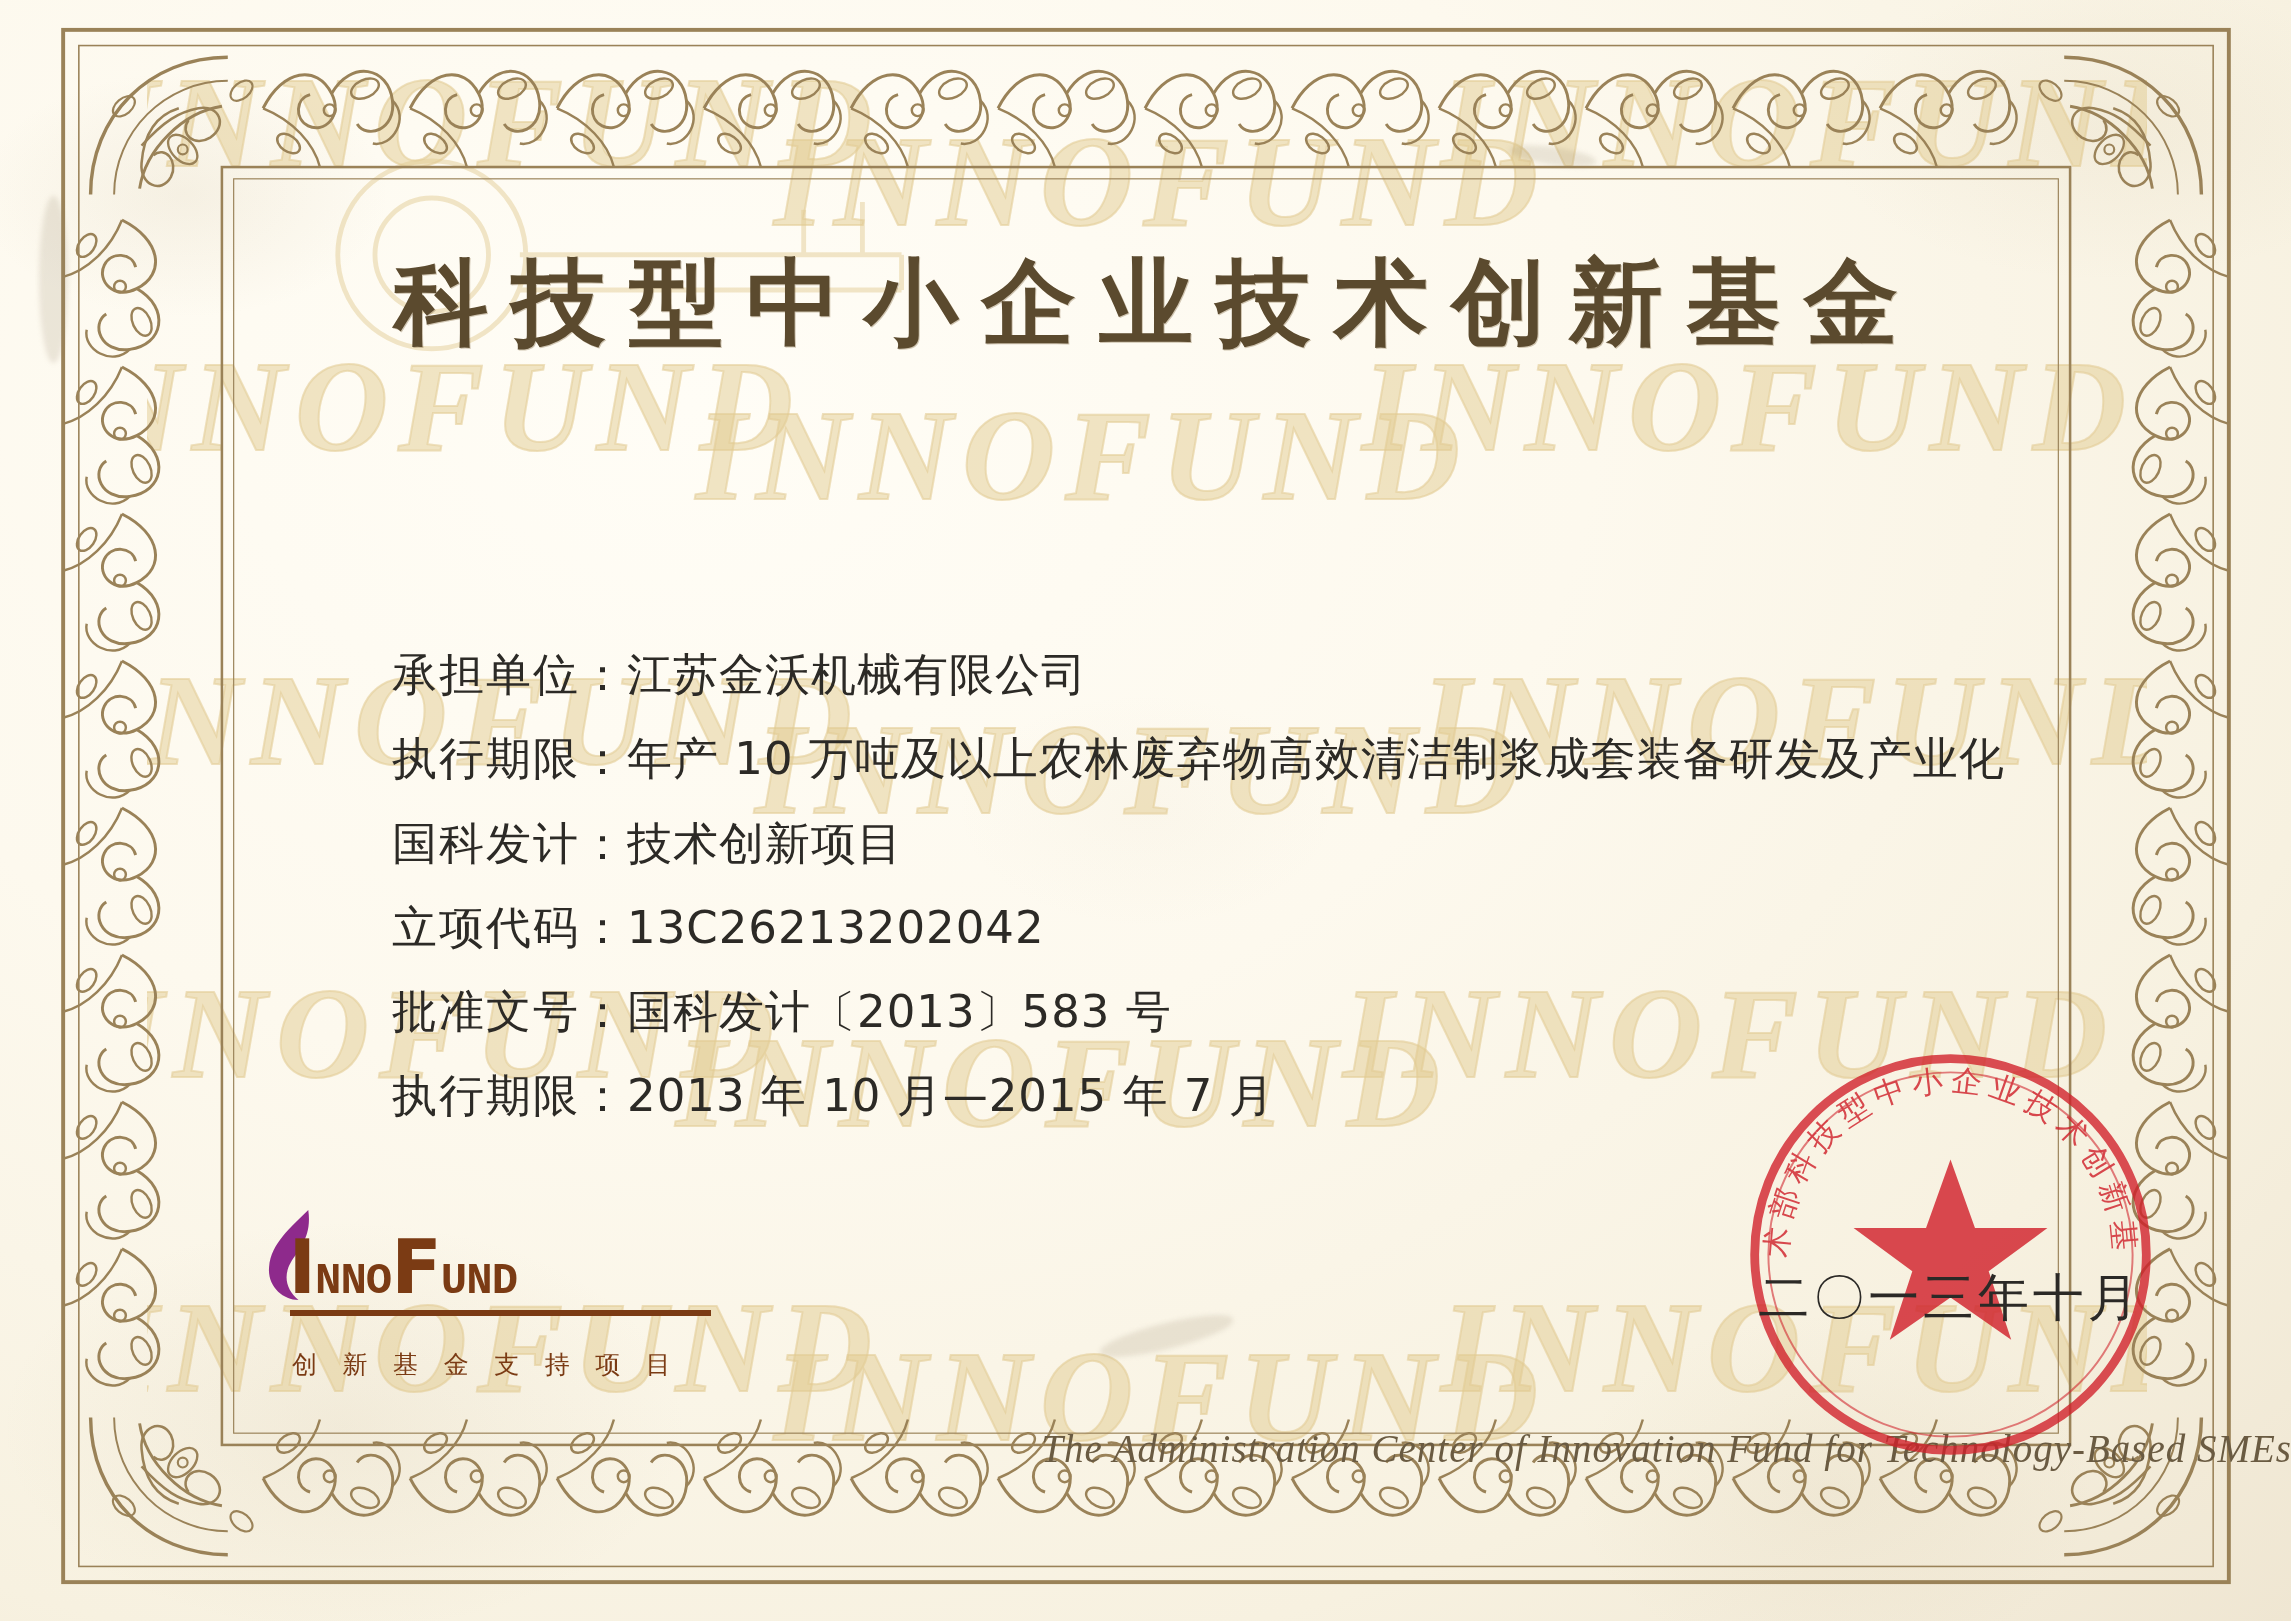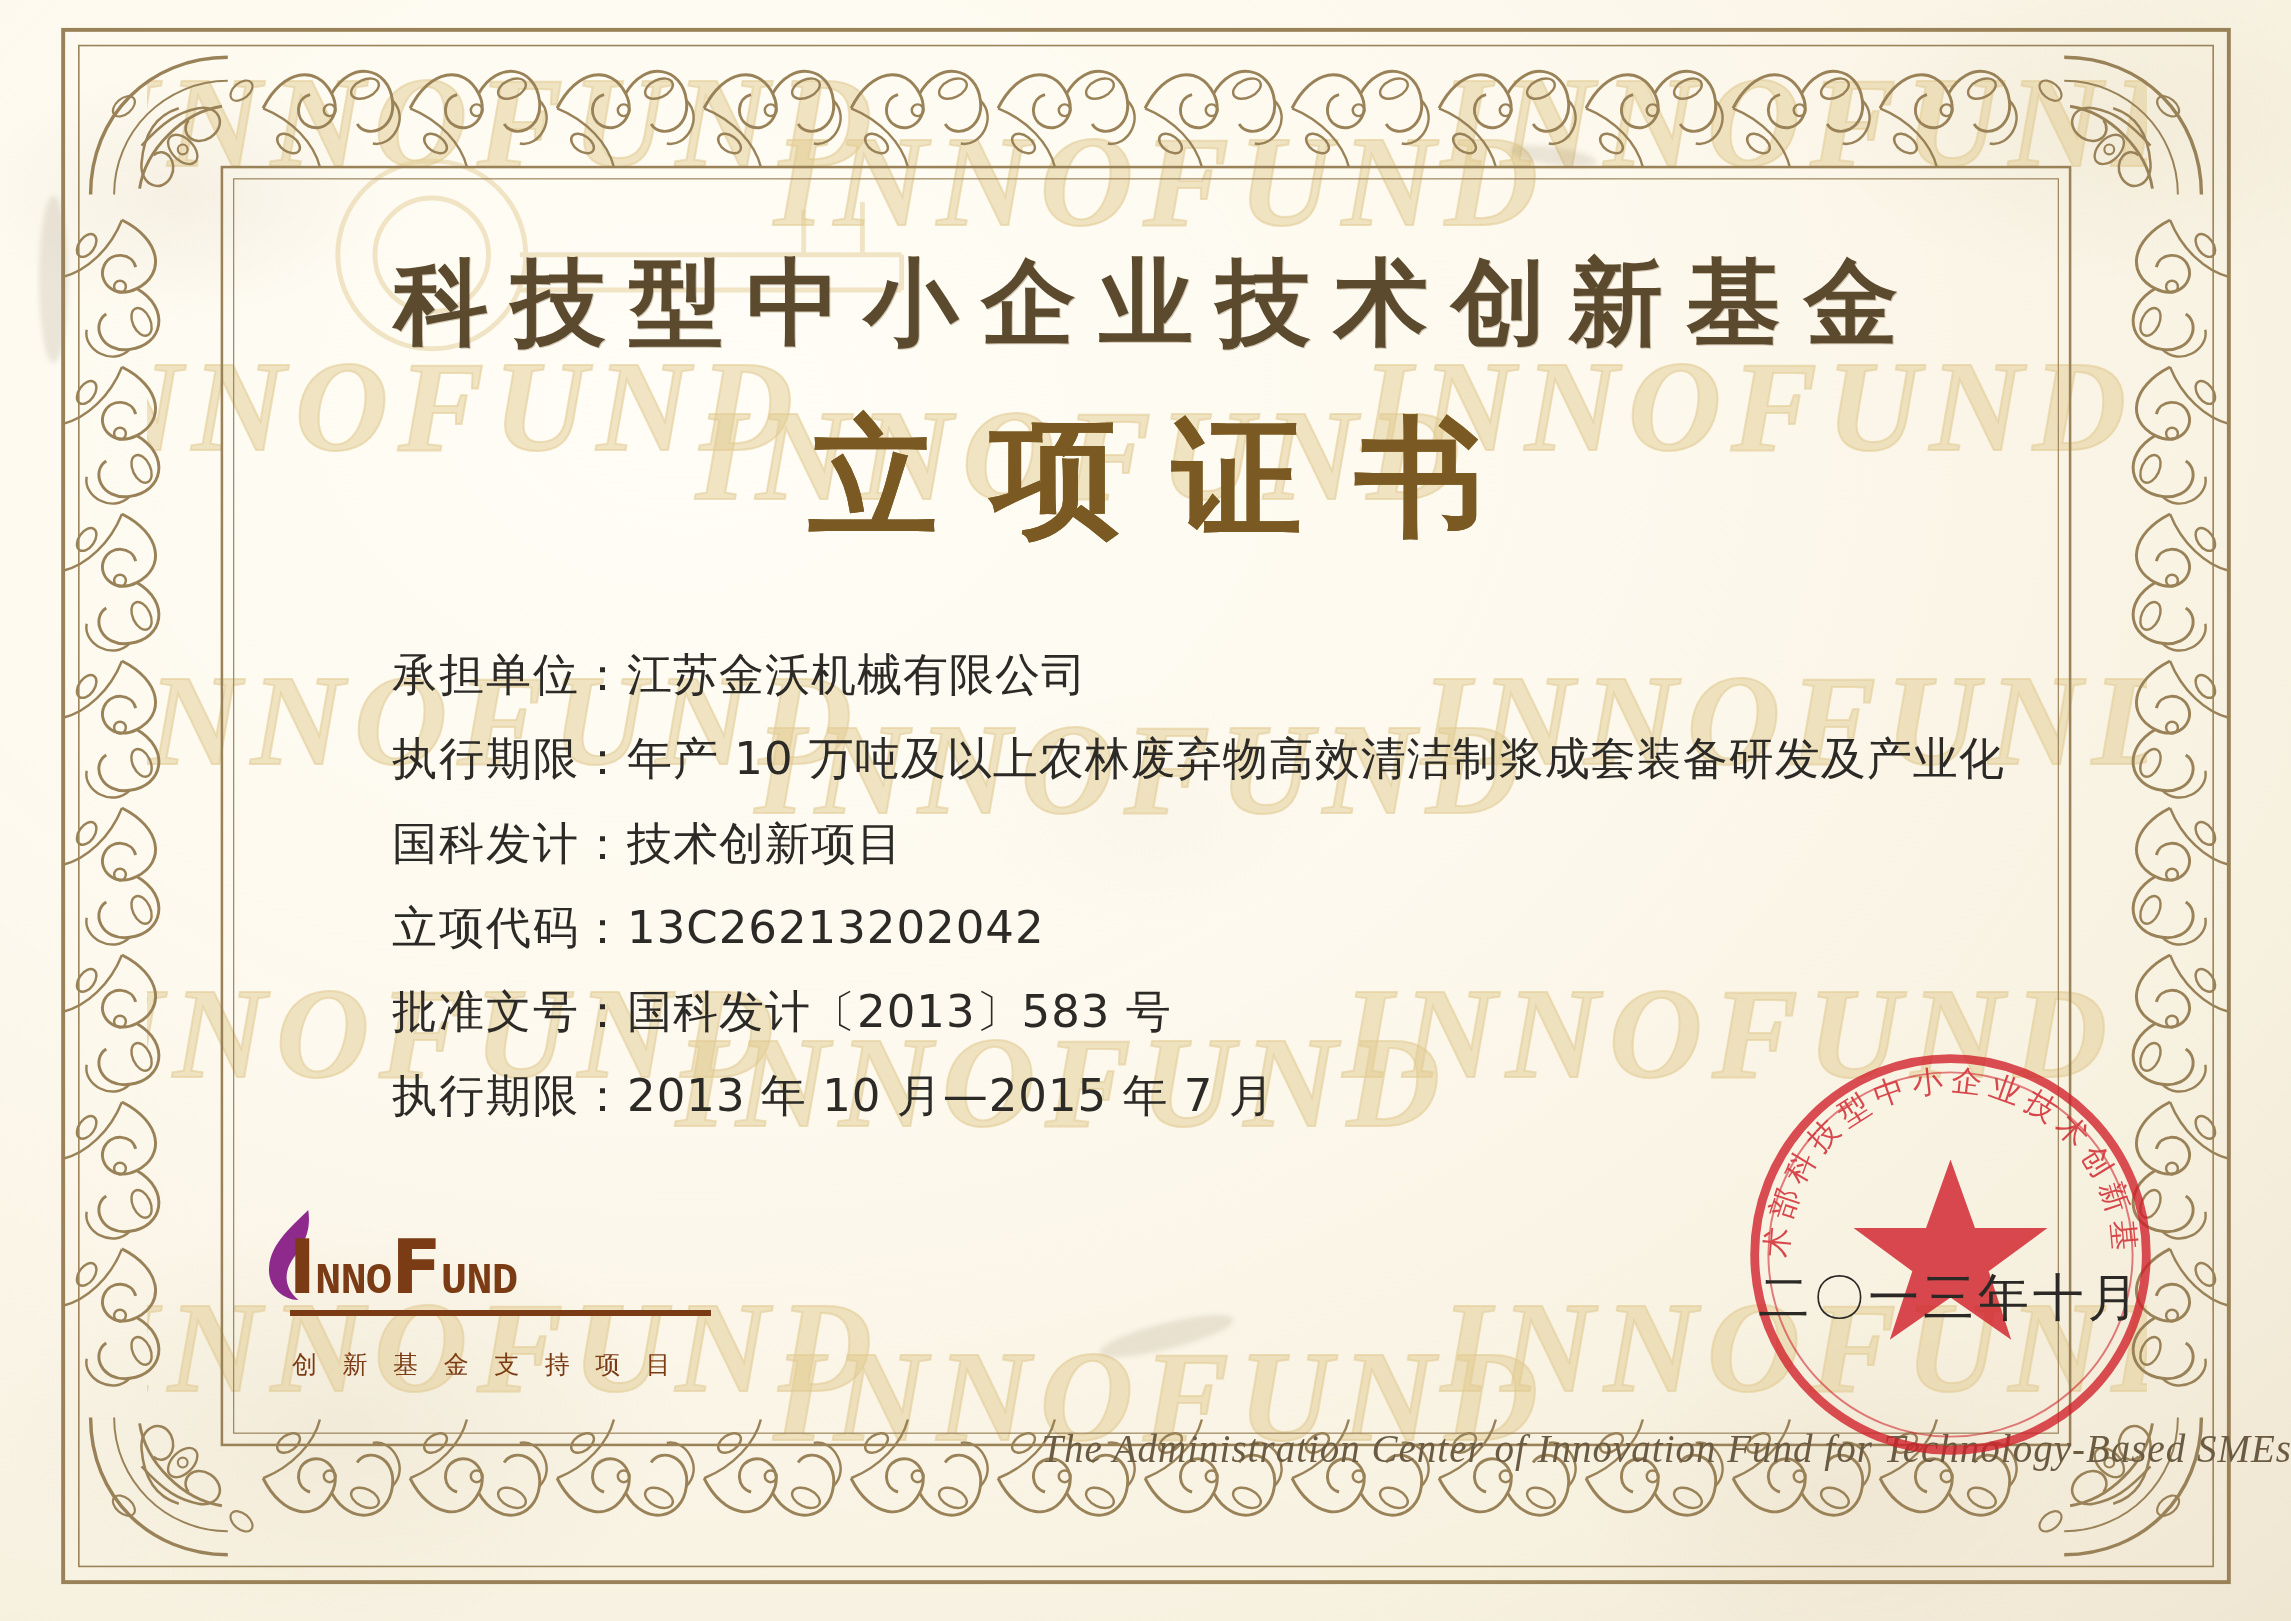--- a/index.html
+++ b/index.html
@@ -363,21 +363,20 @@
         <use href="#vine" x="950" y="26"></use>
         <use href="#vine" x="1100" y="26"></use>
         <use href="#vine" x="1250" y="26"></use>
       </g>
     </svg>
   </div>
 
   <div class="content">
 
     <div class="title-main">科技型中小企业技术创新基金</div>
-    <div class="title-sub">立项证书</div>
 
     <div class="fields">
       <div class="field-row">
         <span class="field-label">承担单位：</span>
         <span class="field-value">江苏金沃机械有限公司</span>
       </div>
       <div class="field-row">
         <span class="field-label">执行期限：</span>
         <span class="field-value">年产 10 万吨及以上农林废弃物高效清洁制浆成套装备研发及产业化</span>
       </div>

